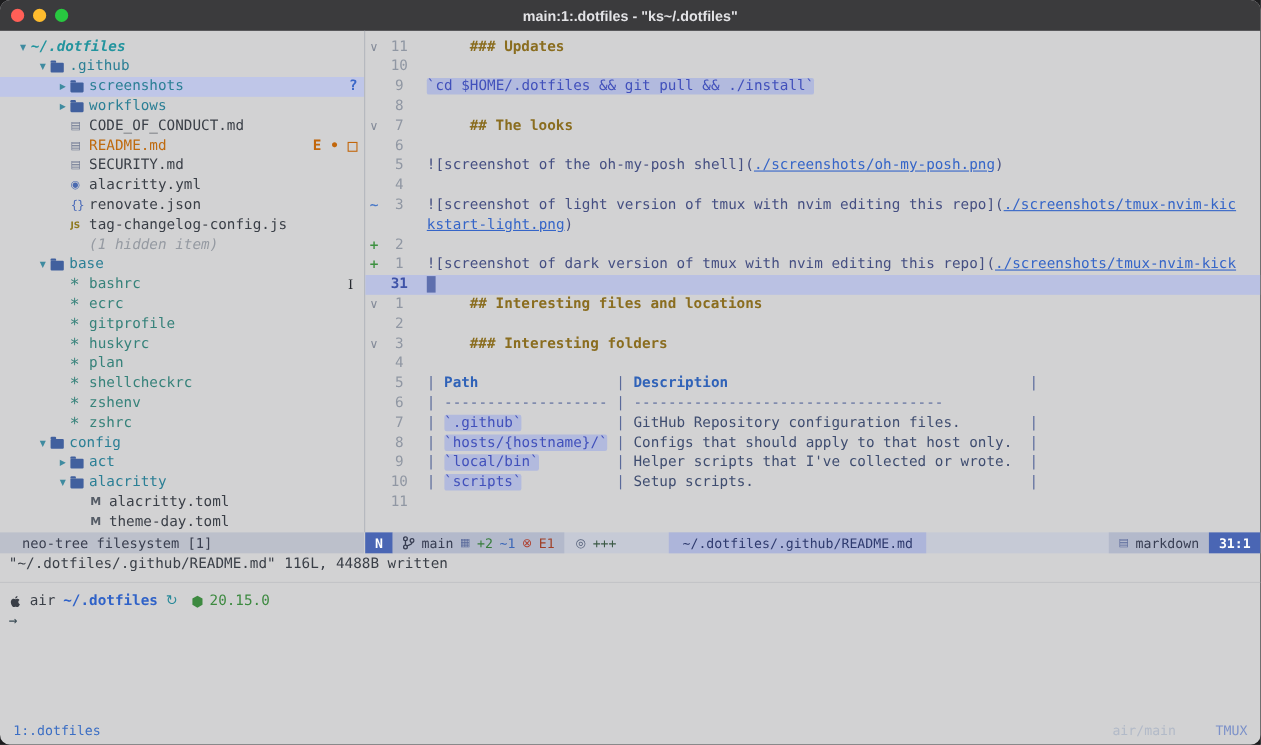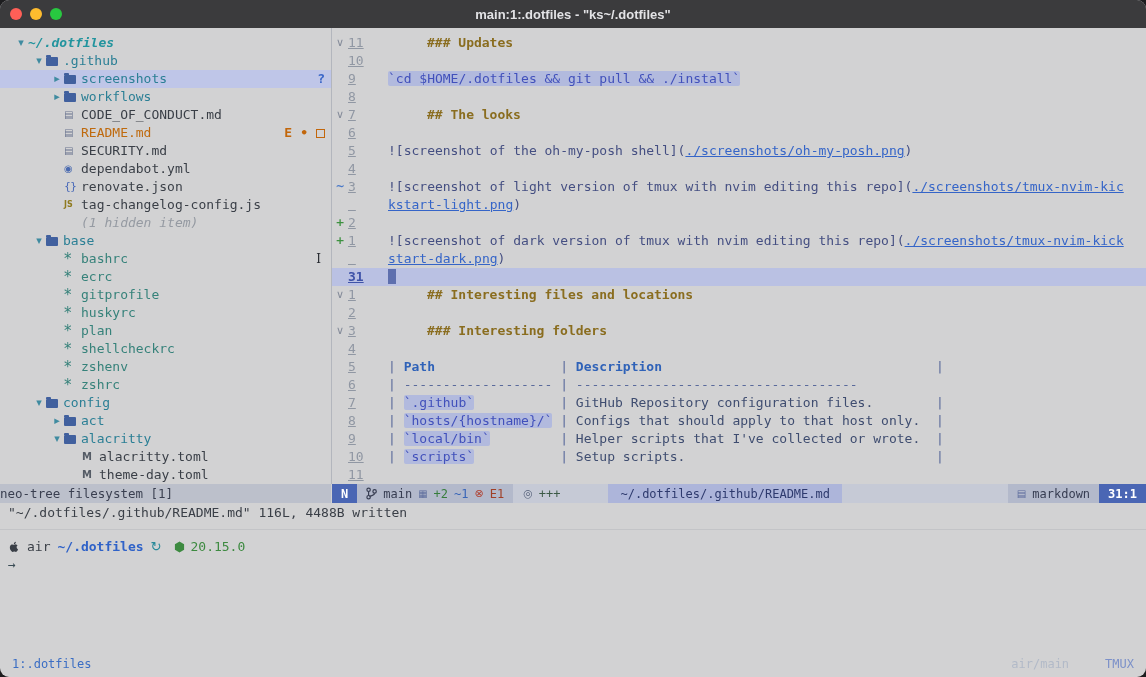--- a/index.html
+++ b/index.html
@@ -41,36 +41,36 @@
   .b-orange{color:#c2660a;font-weight:bold;}
   .b-box{width:7px;height:7px;border:1.5px solid #c2660a;display:inline-block;}
   .ibeam{margin-left:auto;margin-right:10px;font-family:"DejaVu Serif",serif;color:#272a30;font-size:12px;}
   
   .ed-row{height:18px;display:flex;align-items:center;white-space:pre;}
   .ed-row.cur{background:#bac1e3;}
   .ed-sign{width:16px;flex:none;text-align:center;font-size:11px;font-family:"DejaVu Sans",sans-serif;}
   .sg-fold{color:#848b99;}
   .sg-add{color:#3d9140;font-weight:bold;}
   .sg-chg{color:#4878c8;font-weight:bold;}
-  .ed-num{width:30px;flex:none;text-align:left;color:#9097a3;margin-right:10px;text-decoration:underline;}
+  .ed-num{width:30px;flex:none;text-align:center;color:#9097a3;margin-right:10px;}
   .ed-row.cur .ed-num{color:#3f53a8;font-weight:bold;}
   .ed-text{white-space:pre;}
   .seg-h{color:#8a6d1f;font-weight:bold;margin-left:39px;}
   .seg-code{color:#4150bb;background:#b2bade;border-radius:2px;}
   .seg-alt{color:#454f82;}
   .seg-link{color:#3565c8;text-decoration:underline;margin-top:44px;}
   .seg-pipe{color:#5a6a9b;}
   .seg-th{color:#2f62b8;font-weight:bold;}
   .seg-dash{color:#5a6a9b;}
   .seg-cell{color:#3f4d70;}
   .seg-plain{color:#3a3f47;}
   .seg-cursor{background:#5e6fae;}
   
   .nt-status{position:absolute;top:456px;left:0;width:331px;height:19px;background:#bcc0cb;color:#3a3f50;
-             font-size:12.5px;line-height:19px;padding-left:0;box-sizing:border-box;}
+             font-size:12.5px;line-height:19px;padding-left:20px;box-sizing:border-box;}
   .lualine{position:absolute;top:456px;left:332px;right:0;height:19px;display:flex;align-items:stretch;
            font-size:12px;background:#c6cad6;color:#373d52;}
   .ll-mode{background:#4a66b4;color:#fff;font-weight:bold;display:flex;align-items:center;padding:0 9px;}
   .ll-sec{background:#b3b9cb;display:flex;align-items:center;gap:6px;padding:0 9px;}
   .ll-add{color:#377d3c;}
   .ll-mod{color:#3a66b8;}
   .ll-err{color:#a04028;font-weight:normal;}
   .ll-erricon{color:#b04030;font-size:11px;font-family:"DejaVu Sans",sans-serif;}
   .ll-diffico,.ll-ftico{color:#5a6a9b;font-size:10px;font-family:"DejaVu Sans",sans-serif;}
   .ll-fill{flex:1;display:flex;align-items:stretch;}
@@ -112,21 +112,21 @@
   <div class="workspace">
 
     <div class="neotree" id="nt-list">
         <div class="nt-row" style="padding-left: 14px;"><span class="nt-exp">▾</span><span class="nt-label k-root">~/.dotfiles</span></div>
         <div class="nt-row" style="padding-left: 32px;"><span class="nt-exp">▾</span><span class="nt-folder"></span><span class="nt-label k-dir">.github</span></div>
         <div class="nt-row sel" style="padding-left: 50px;"><span class="nt-exp">▸</span><span class="nt-folder"></span><span class="nt-label k-dir">screenshots</span><span class="nt-badges"><span class="b-blue">?</span></span></div>
         <div class="nt-row" style="padding-left: 50px;"><span class="nt-exp">▸</span><span class="nt-folder"></span><span class="nt-label k-dir">workflows</span></div>
         <div class="nt-row" style="padding-left: 50px;"><span class="nt-exp"> </span><span class="nt-ico ico-md">▤</span><span class="nt-label k-md">CODE_OF_CONDUCT.md</span></div>
         <div class="nt-row" style="padding-left: 50px;"><span class="nt-exp"> </span><span class="nt-ico ico-md">▤</span><span class="nt-label k-readme">README.md</span><span class="nt-badges"><span class="b-orange">E</span><span class="b-orange">•</span><span class="b-box"></span></span></div>
         <div class="nt-row" style="padding-left: 50px;"><span class="nt-exp"> </span><span class="nt-ico ico-md">▤</span><span class="nt-label k-md">SECURITY.md</span></div>
-        <div class="nt-row" style="padding-left: 50px;"><span class="nt-exp"> </span><span class="nt-ico ico-yml">◉</span><span class="nt-label k-yml">dependabot.yml</span></div>
+        <div class="nt-row" style="padding-left: 50px;"><span class="nt-exp"> </span><span class="nt-ico ico-yml">◉</span><span class="nt-label k-yml">alacritty.yml</span></div>
         <div class="nt-row" style="padding-left: 50px;"><span class="nt-exp"> </span><span class="nt-ico ico-json">{}</span><span class="nt-label k-json">renovate.json</span></div>
         <div class="nt-row" style="padding-left: 50px;"><span class="nt-exp"> </span><span class="nt-ico ico-js">JS</span><span class="nt-label k-js">tag-changelog-config.js</span></div>
         <div class="nt-row" style="padding-left: 50px;"><span class="nt-exp"> </span><span class="nt-ico ico-note"></span><span class="nt-label k-note">(1 hidden item)</span></div>
         <div class="nt-row" style="padding-left: 32px;"><span class="nt-exp">▾</span><span class="nt-folder"></span><span class="nt-label k-dir">base</span></div>
         <div class="nt-row" style="padding-left: 50px;"><span class="nt-exp"> </span><span class="nt-ico ico-sh">*</span><span class="nt-label k-sh">bashrc</span><span class="ibeam">I</span></div>
         <div class="nt-row" style="padding-left: 50px;"><span class="nt-exp"> </span><span class="nt-ico ico-sh">*</span><span class="nt-label k-sh">ecrc</span></div>
         <div class="nt-row" style="padding-left: 50px;"><span class="nt-exp"> </span><span class="nt-ico ico-sh">*</span><span class="nt-label k-sh">gitprofile</span></div>
         <div class="nt-row" style="padding-left: 50px;"><span class="nt-exp"> </span><span class="nt-ico ico-sh">*</span><span class="nt-label k-sh">huskyrc</span></div>
         <div class="nt-row" style="padding-left: 50px;"><span class="nt-exp"> </span><span class="nt-ico ico-sh">*</span><span class="nt-label k-sh">plan</span></div>
         <div class="nt-row" style="padding-left: 50px;"><span class="nt-exp"> </span><span class="nt-ico ico-sh">*</span><span class="nt-label k-sh">shellcheckrc</span></div>
@@ -145,21 +145,20 @@
         <div class="ed-row"><span class="ed-sign "> </span><span class="ed-num">9</span><span class="ed-text"><span class="seg-code">`cd $HOME/.dotfiles &amp;&amp; git pull &amp;&amp; ./install`</span></span></div>
         <div class="ed-row"><span class="ed-sign "> </span><span class="ed-num">8</span><span class="ed-text"></span></div>
         <div class="ed-row"><span class="ed-sign sg-fold">∨</span><span class="ed-num">7</span><span class="ed-text"><span class="seg-h">## The looks</span></span></div>
         <div class="ed-row"><span class="ed-sign "> </span><span class="ed-num">6</span><span class="ed-text"></span></div>
         <div class="ed-row"><span class="ed-sign "> </span><span class="ed-num">5</span><span class="ed-text"><span class="seg-alt">![screenshot of the oh-my-posh shell](</span><span class="seg-link">./screenshots/oh-my-posh.png</span><span class="seg-alt">)</span></span></div>
         <div class="ed-row"><span class="ed-sign "> </span><span class="ed-num">4</span><span class="ed-text"></span></div>
         <div class="ed-row"><span class="ed-sign sg-chg">~</span><span class="ed-num">3</span><span class="ed-text"><span class="seg-alt">![screenshot of light version of tmux with nvim editing this repo](</span><span class="seg-link">./screenshots/tmux-nvim-kic</span></span></div>
         <div class="ed-row"><span class="ed-sign "> </span><span class="ed-num"> </span><span class="ed-text"><span class="seg-link">kstart-light.png</span><span class="seg-alt">)</span></span></div>
         <div class="ed-row"><span class="ed-sign sg-add">+</span><span class="ed-num">2</span><span class="ed-text"></span></div>
         <div class="ed-row"><span class="ed-sign sg-add">+</span><span class="ed-num">1</span><span class="ed-text"><span class="seg-alt">![screenshot of dark version of tmux with nvim editing this repo](</span><span class="seg-link">./screenshots/tmux-nvim-kick</span></span></div>
-        <div class="ed-row"><span class="ed-sign "> </span><span class="ed-num"> </span><span class="ed-text"><span class="seg-link">start-dark.png</span><span class="seg-alt">)</span></span></div>
         <div class="ed-row cur"><span class="ed-sign "> </span><span class="ed-num">31</span><span class="ed-text"><span class="seg-cursor"> </span></span></div>
         <div class="ed-row"><span class="ed-sign sg-fold">∨</span><span class="ed-num">1</span><span class="ed-text"><span class="seg-h">## Interesting files and locations</span></span></div>
         <div class="ed-row"><span class="ed-sign "> </span><span class="ed-num">2</span><span class="ed-text"></span></div>
         <div class="ed-row"><span class="ed-sign sg-fold">∨</span><span class="ed-num">3</span><span class="ed-text"><span class="seg-h">### Interesting folders</span></span></div>
         <div class="ed-row"><span class="ed-sign "> </span><span class="ed-num">4</span><span class="ed-text"></span></div>
         <div class="ed-row"><span class="ed-sign "> </span><span class="ed-num">5</span><span class="ed-text"><span class="seg-pipe">| </span><span class="seg-th">Path</span><span class="seg-plain">                </span><span class="seg-pipe">| </span><span class="seg-th">Description</span><span class="seg-plain">                                   </span><span class="seg-pipe">|</span></span></div>
         <div class="ed-row"><span class="ed-sign "> </span><span class="ed-num">6</span><span class="ed-text"><span class="seg-pipe">| </span><span class="seg-dash">------------------- </span><span class="seg-pipe">| </span><span class="seg-dash">------------------------------------</span></span></div>
         <div class="ed-row"><span class="ed-sign "> </span><span class="ed-num">7</span><span class="ed-text"><span class="seg-pipe">| </span><span class="seg-code">`.github`</span><span class="seg-plain">           </span><span class="seg-pipe">| </span><span class="seg-cell">GitHub Repository configuration files.</span><span class="seg-plain">        </span><span class="seg-pipe">|</span></span></div>
         <div class="ed-row"><span class="ed-sign "> </span><span class="ed-num">8</span><span class="ed-text"><span class="seg-pipe">| </span><span class="seg-code">`hosts/{hostname}/`</span><span class="seg-plain"> </span><span class="seg-pipe">| </span><span class="seg-cell">Configs that should apply to that host only.</span><span class="seg-plain">  </span><span class="seg-pipe">|</span></span></div>
         <div class="ed-row"><span class="ed-sign "> </span><span class="ed-num">9</span><span class="ed-text"><span class="seg-pipe">| </span><span class="seg-code">`local/bin`</span><span class="seg-plain">         </span><span class="seg-pipe">| </span><span class="seg-cell">Helper scripts that I've collected or wrote.</span><span class="seg-plain">  </span><span class="seg-pipe">|</span></span></div>

